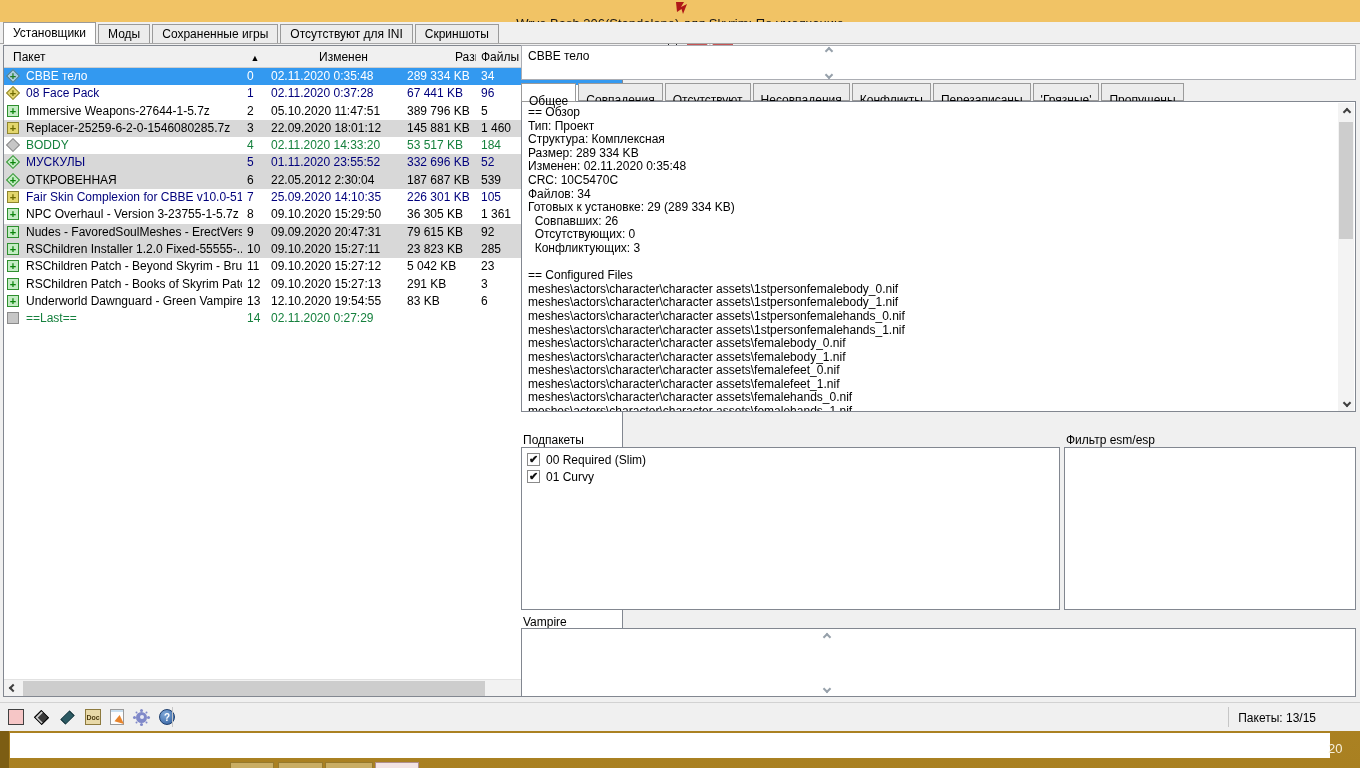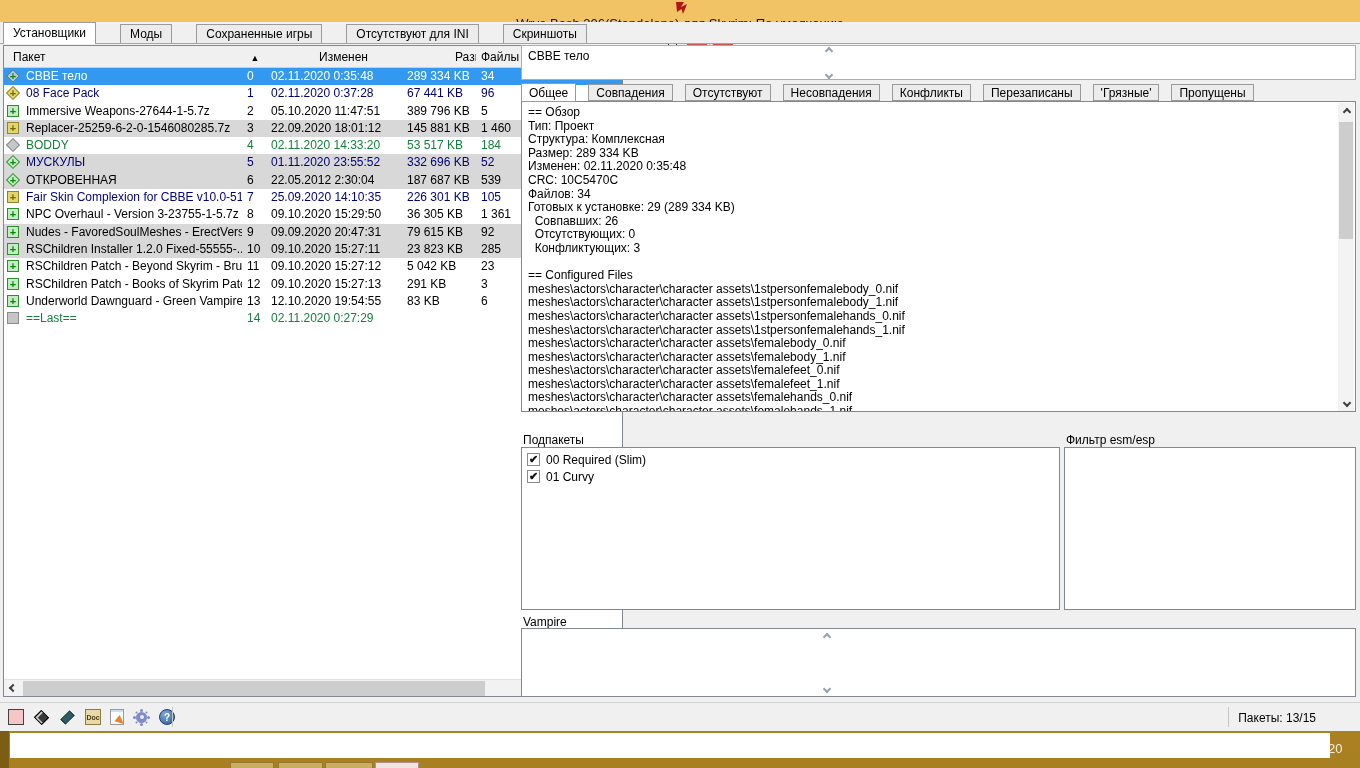--- a/index.html
+++ b/index.html
@@ -15,21 +15,21 @@
   .title { flex:1; text-align:center; font-size:13px; color:#151515; }
   .winbtns { display:flex; height:22px; }
   .winbtn { width:30px; height:22px; display:flex; align-items:center; justify-content:center; color:#222; }
   .winbtn.min span { display:block; width:9px; height:2px; background:#222; }
   .maxbox { position:relative; width:9px; height:8px; border:1px solid #222; background:transparent; }
   .maxbox::before { content:""; position:absolute; left:2px; top:-5px; width:9px; height:8px; border:1px solid #222; }
   .winbtn.close { width:46px; background:#c85454; color:#fff; font-size:15px; font-weight:bold; }
 
   
   .tabbar { position:absolute; left:0; top:22px; width:100%; height:22px; background:#f0f0f0;
-            border-bottom:1px solid #a6a6a6; display:flex; align-items:flex-end; padding-left:3px;gap:22px; }
+            border-bottom:1px solid #a6a6a6; display:flex; align-items:flex-end; padding-left:3px; }
   .mtab { height:19px; line-height:18px; padding:0 9px; font-size:12px; background:#ececec;
           border:1px solid #9a9a9a; border-bottom:none; margin-right:2px; color:#000; }
   .mtab.active { background:#fff; height:22px; line-height:21px; margin-bottom:-1px; z-index:2; }
 
   
   .left-panel { position:absolute; left:3px; top:45px; width:620px; height:652px; background:#fff;
                 border:1px solid #828790; overflow:hidden; }
   .list-header { display:grid; grid-template-columns:238px 26px 136px 72px auto; height:22px;
                  line-height:22px; font-size:12px; background:#f0f0f0; border-bottom:1px solid #cfcfcf; color:#000; }
   .list-header .h { overflow:hidden; white-space:nowrap; }
@@ -65,22 +65,22 @@
   .chv.up { transform:rotate(135deg); } .chv.down { transform:rotate(-45deg); }
   .chv.left { transform:rotate(45deg); } .chv.right { transform:rotate(-135deg); }
   .chv.lite { border-color:#97a1ab; }
 
   
   .name-field { position:absolute; left:521px; top:45px; width:835px; height:35px; background:#fff;
                 border:1px solid #abadb3; font-size:12px; padding:3px 20px 0 6px; color:#000; }
   .name-spin { position:absolute; right:524px; top:48px; width:14px; height:30px; display:flex;
                flex-direction:column; justify-content:space-between; align-items:center; }
   .dtabs { position:absolute; left:521px; top:82px; height:19px; display:flex; align-items:flex-end; }
-  .dtab { height:17px; line-height:16px; padding:0 7px; font-size:12px; background:#ececec;
-          border:1px solid #9a9a9a; margin-right:12px; color:#000; }
+  .dtab { height:17px; line-height:16px; padding:8px 7px; font-size:12px; background:#ececec;
+          border:1px solid #9a9a9a; margin-right:2px; color:#000; }
   .dtab.active { background:#fff; height:19px; line-height:18px; margin-bottom:-1px; z-index:2; }
   .detail-text { position:absolute; left:521px; top:101px; width:835px; height:311px; background:#fff;
                  border:1px solid #828790; overflow:hidden; }
   .detail-text pre { margin:0; padding:4px 6px; font-family:"Liberation Sans", sans-serif;
                      font-size:12px; line-height:13.6px; color:#000; }
   .vscroll { position:absolute; right:1px; top:1px; width:16px; height:308px; background:#f3f3f3; }
   .vscroll .sarrow.topA { position:absolute; top:0; left:0; }
   .vscroll .sarrow.botA { position:absolute; bottom:0; left:0; }
   .vthumb { position:absolute; left:1px; top:19px; width:14px; height:117px; background:#cdcdcd; }
 

